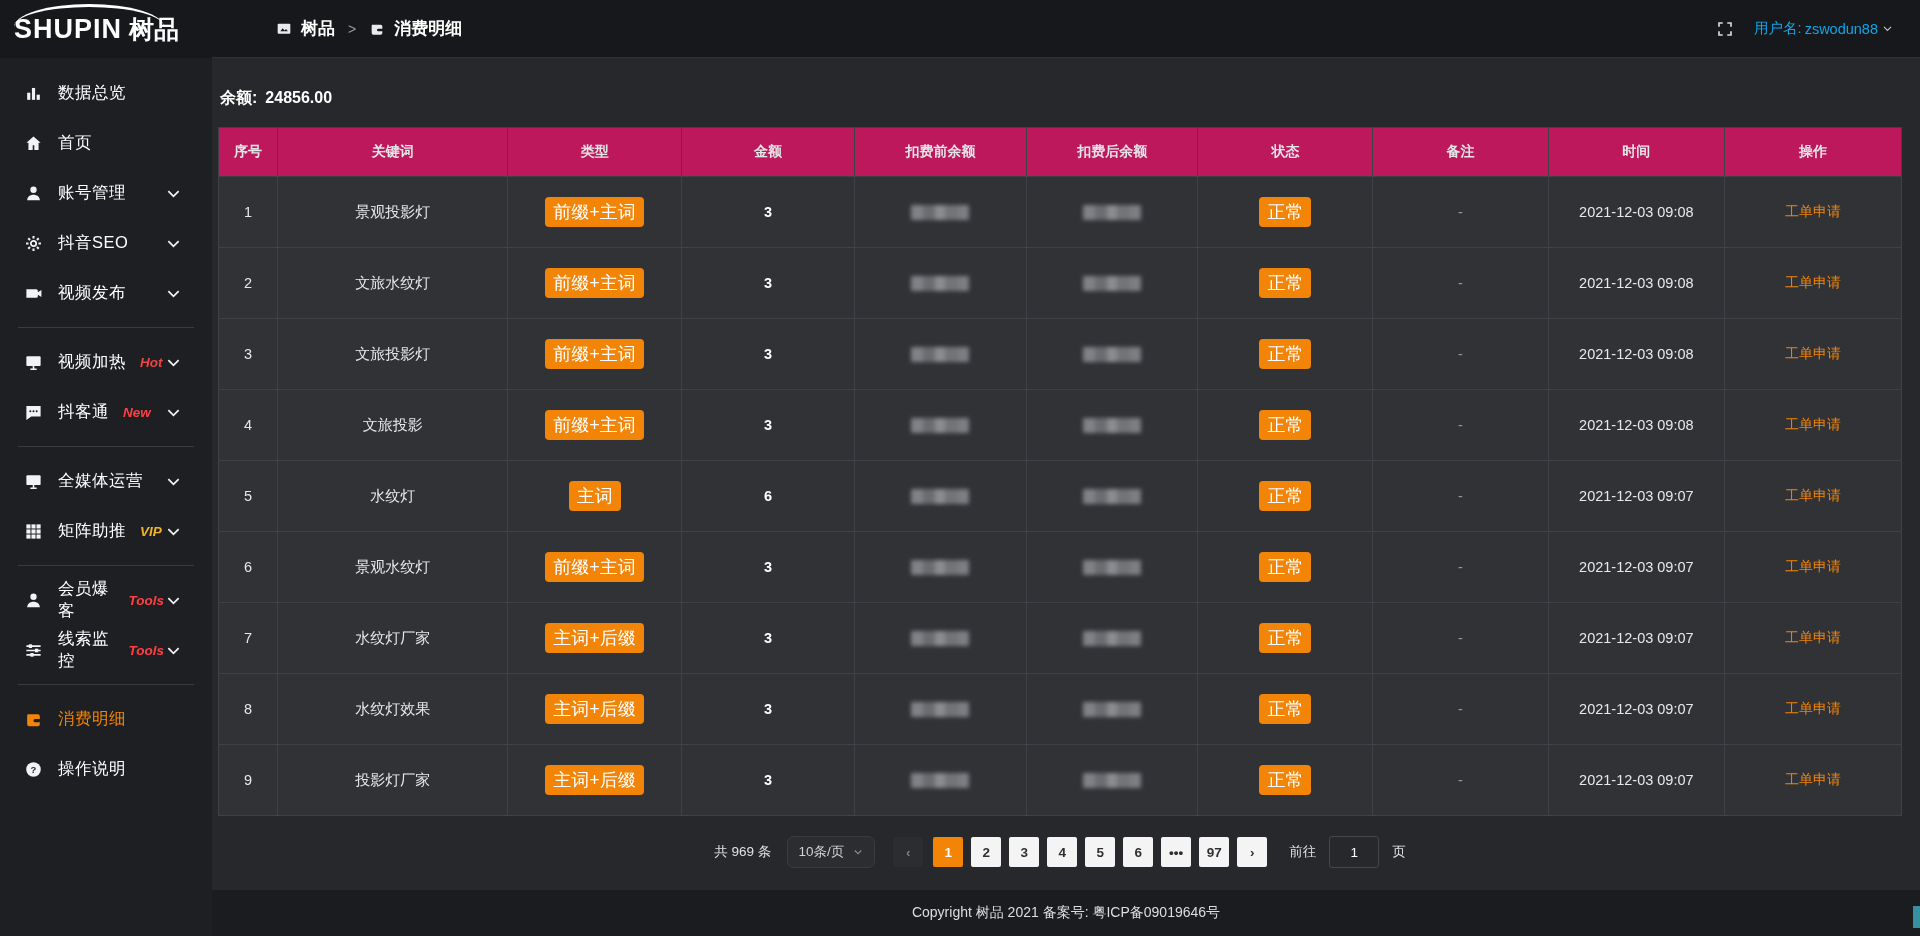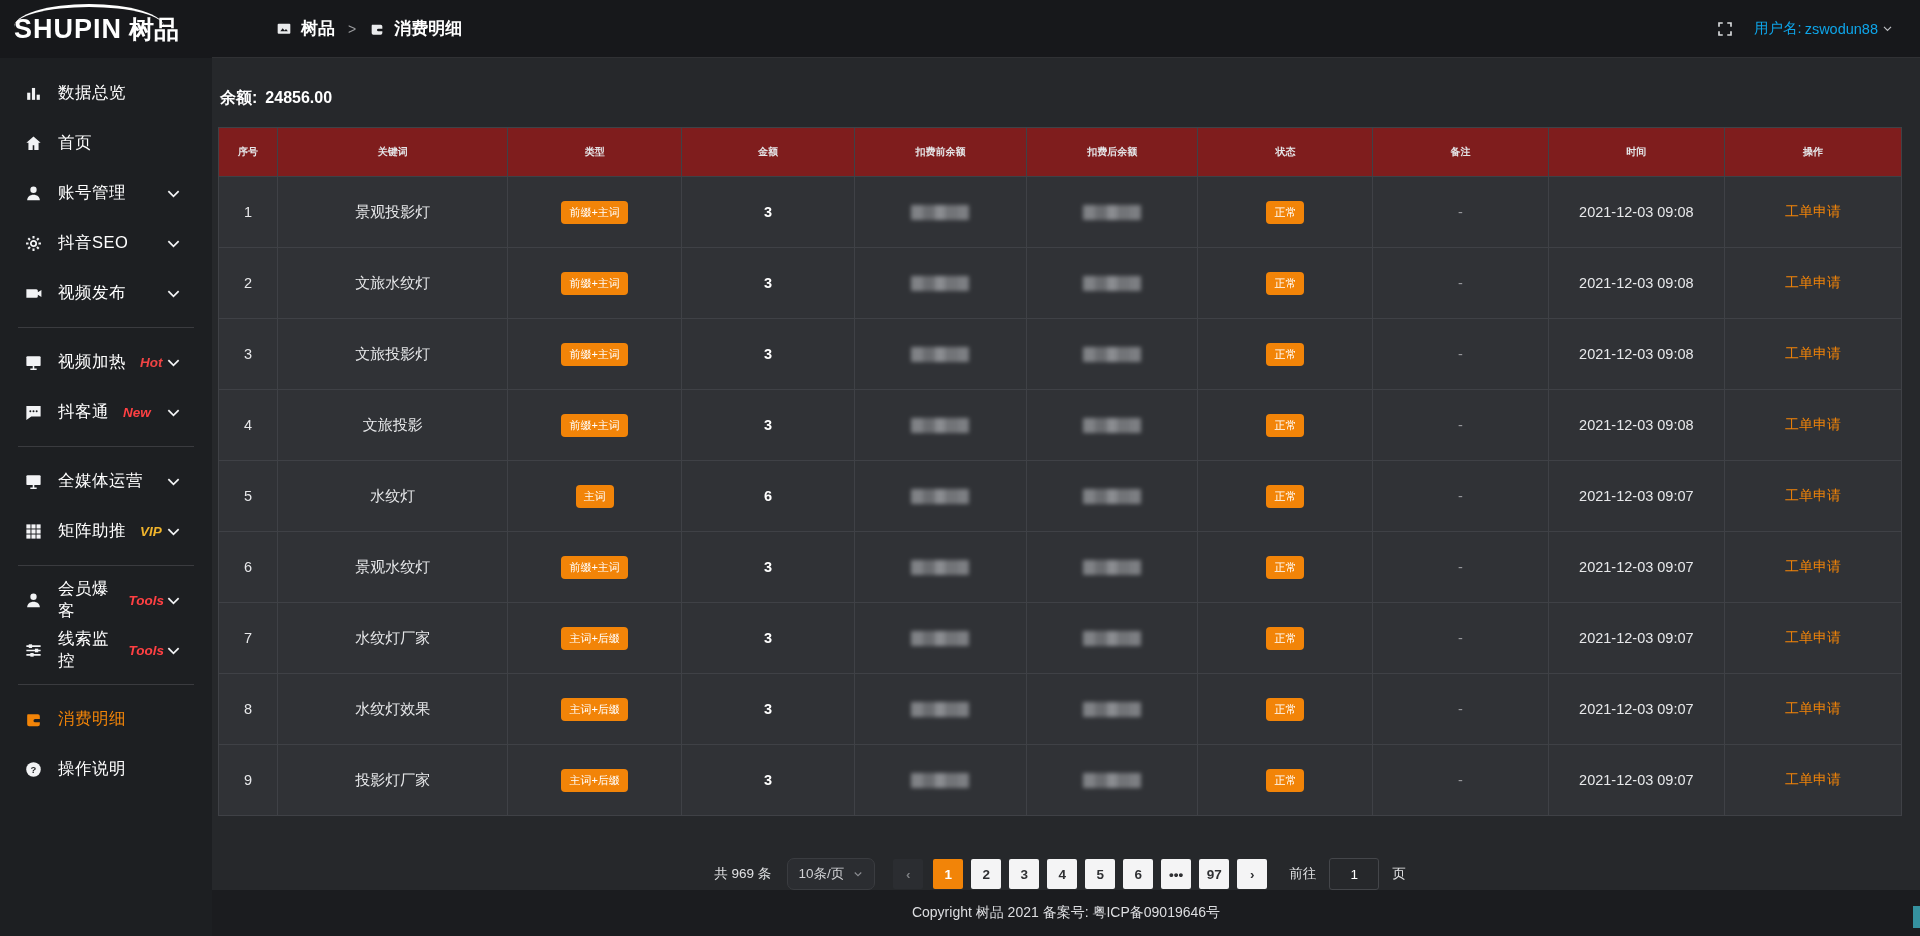--- a/index.html
+++ b/index.html
@@ -39,37 +39,37 @@
   .uname .icn{width:13px;height:13px;color:#bfc0c3}
 
   
   .main{position:absolute;left:212px;top:58px;right:0;bottom:0;background:#26282b;
     display:flex;flex-direction:column}
   .content{flex:1;padding:0 18px 0 6px}
   .balance{margin:30px 0 18px 2px;font-size:16px;font-weight:bold;color:#fff}
   .balance .lbl{margin-right:8px}
 
   table{width:100%;border-collapse:collapse;table-layout:fixed}
-  thead th{height:46px;background:#7f1d1d;border:1px solid #3f4146;
-    font-size:10px;font-weight:bold;color:#e4e5e7}
+  thead th{height:46px;background:#be185d;border:1px solid #3f4146;
+    font-size:14px;font-weight:bold;color:#e4e5e7}
   tbody td{height:68px;background:#303236;border:1px solid #3f4146;
     text-align:center;font-size:14.5px;color:#e7e8ea;vertical-align:middle}
   td.kw{font-size:15px}
   td.num{font-weight:600;color:#fff}
   td.rmk{color:#96979b}
-  .badge{display:inline-block;background:#f28408;color:#fff;font-size:11px;
+  .badge{display:inline-block;background:#f28408;color:#fff;font-size:18px;
     line-height:1;padding:6px 8px;border-radius:4px;font-weight:500}
   .action{color:#f28408;font-size:14px;cursor:pointer}
   .masked{width:58px;height:15px;margin:0 auto;border-radius:1px;opacity:.85;
     background:linear-gradient(90deg,#8e9094 0 12px,#75777b 12px 24px,#9a9ca0 24px 34px,#7e8084 34px 47px,#8a8c90 47px 58px);
     filter:blur(2px)}
 
   
   .pager{display:flex;align-items:center;justify-content:center;gap:8px;
-    margin-top:42px;font-size:13.5px;color:#e0e1e3}
+    margin-top:20px;font-size:13.5px;color:#e0e1e3}
   .ptotal{margin-right:8px}
   .psize{display:flex;align-items:center;gap:8px;background:#2b2d31;border:1px solid #3a3c40;
     border-radius:7px;height:30px;padding:0 10px;color:#d0d1d4;cursor:pointer;margin-right:10px}
   .psize .icn{width:12px;height:12px;color:#8b8d91}
   .pages{display:flex;gap:8px;align-items:center}
   .pbtn{min-width:30px;height:30px;border:none;border-radius:2px;display:inline-flex;
     align-items:center;justify-content:center;background:#f4f4f5;color:#2f3033;
     font-weight:bold;font-size:13.5px;cursor:pointer;padding:0 6px;
     font-family:"Liberation Sans","DejaVu Sans",sans-serif}
   .pbtn.prev{background:#2b2d31;color:#7d7f83;margin-right:2px}

